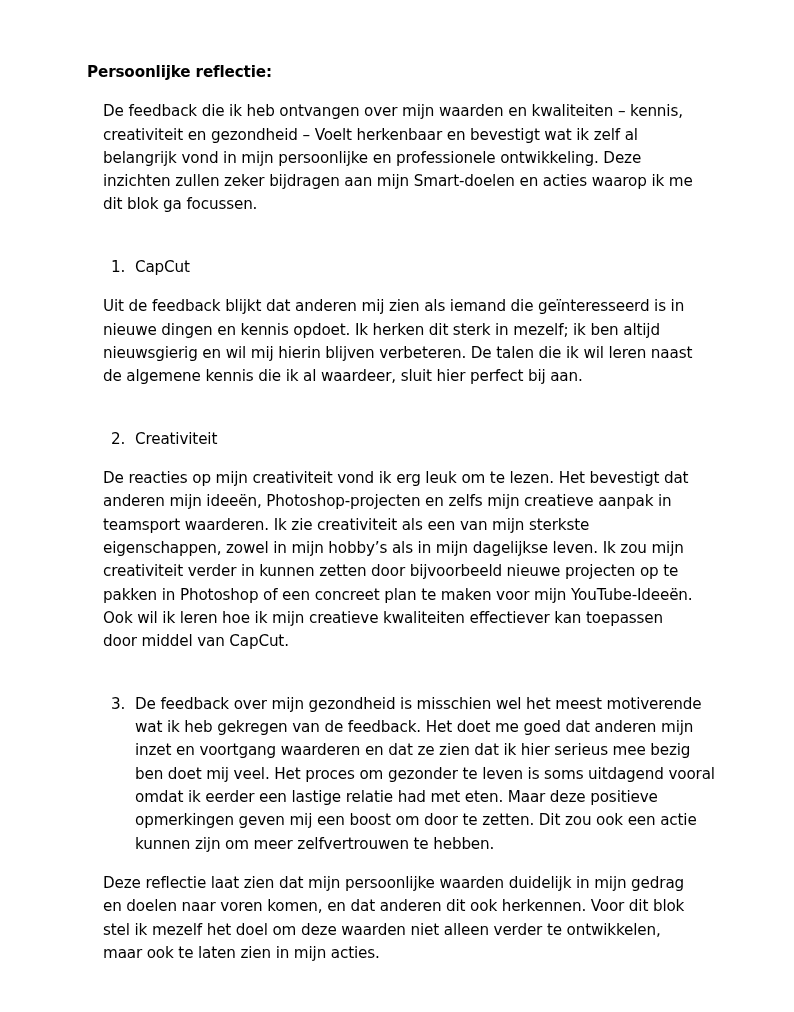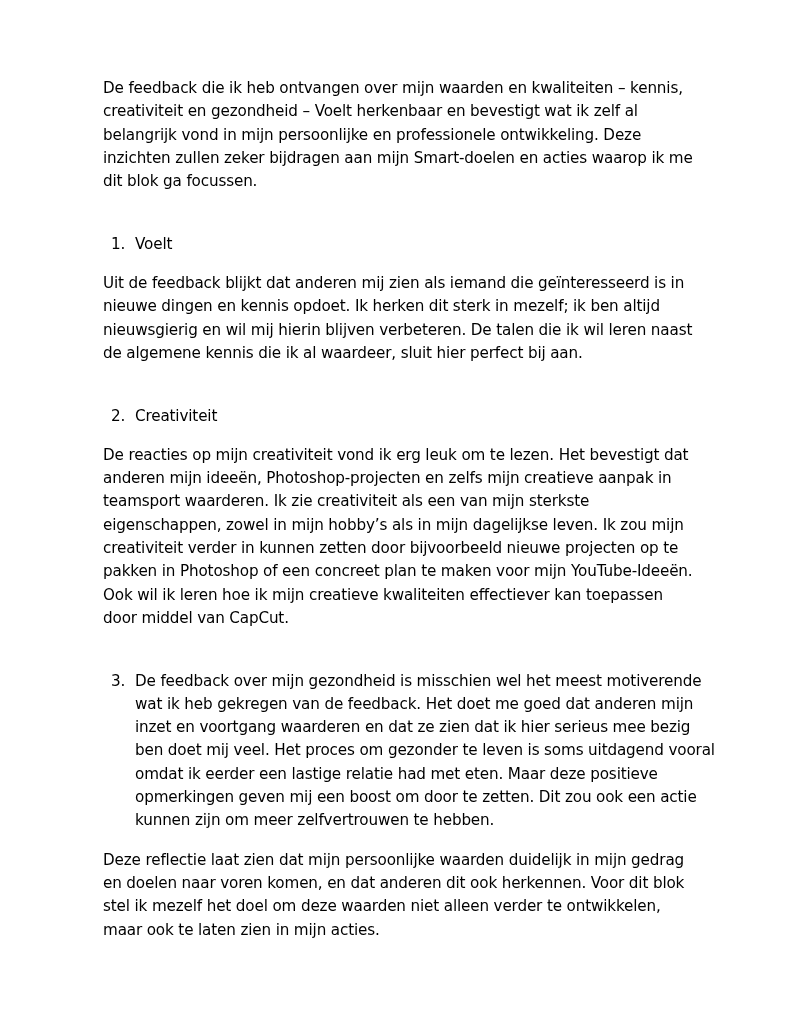--- a/index.html
+++ b/index.html
@@ -48,27 +48,28 @@
     }
     .list-item-long .num {
       position: absolute;
       left: 24px;
     }
   </style>
 </head>
 <body>
 
 <div class="page">
+  <p class="title">Persoonlijke reflectie:</p>
   <p>De feedback die ik heb ontvangen over mijn waarden en kwaliteiten – kennis, creativiteit en gezondheid – Voelt herkenbaar en bevestigt wat ik zelf al belangrijk vond in mijn persoonlijke en professionele ontwikkeling. Deze inzichten zullen zeker bijdragen aan mijn Smart-doelen en acties waarop ik me dit blok ga focussen.</p>
 
   <div class="spacer"></div>
 
   <div class="list-heading">
     <span class="num">1.</span>
-    <span>Voelt</span>
+    <span>CapCut</span>
   </div>
   <p>Uit de feedback blijkt dat anderen mij zien als iemand die geïnteresseerd is in nieuwe dingen en kennis opdoet. Ik herken dit sterk in mezelf; ik ben altijd nieuwsgierig en wil mij hierin blijven verbeteren. De talen die ik wil leren naast de algemene kennis die ik al waardeer, sluit hier perfect bij aan.</p>
 
   <div class="spacer"></div>
 
   <div class="list-heading">
     <span class="num">2.</span>
     <span>Creativiteit</span>
   </div>
   <p>De reacties op mijn creativiteit vond ik erg leuk om te lezen. Het bevestigt dat anderen mijn ideeën, Photoshop-projecten en zelfs mijn creatieve aanpak in teamsport waarderen. Ik zie creativiteit als een van mijn sterkste eigenschappen, zowel in mijn hobby’s als in mijn dagelijkse leven. Ik zou mijn creativiteit verder in kunnen zetten door bijvoorbeeld nieuwe projecten op te pakken in Photoshop of een concreet plan te maken voor mijn YouTube-Ideeën. Ook wil ik leren hoe ik mijn creatieve kwaliteiten effectiever kan toepassen door middel van CapCut.</p>

